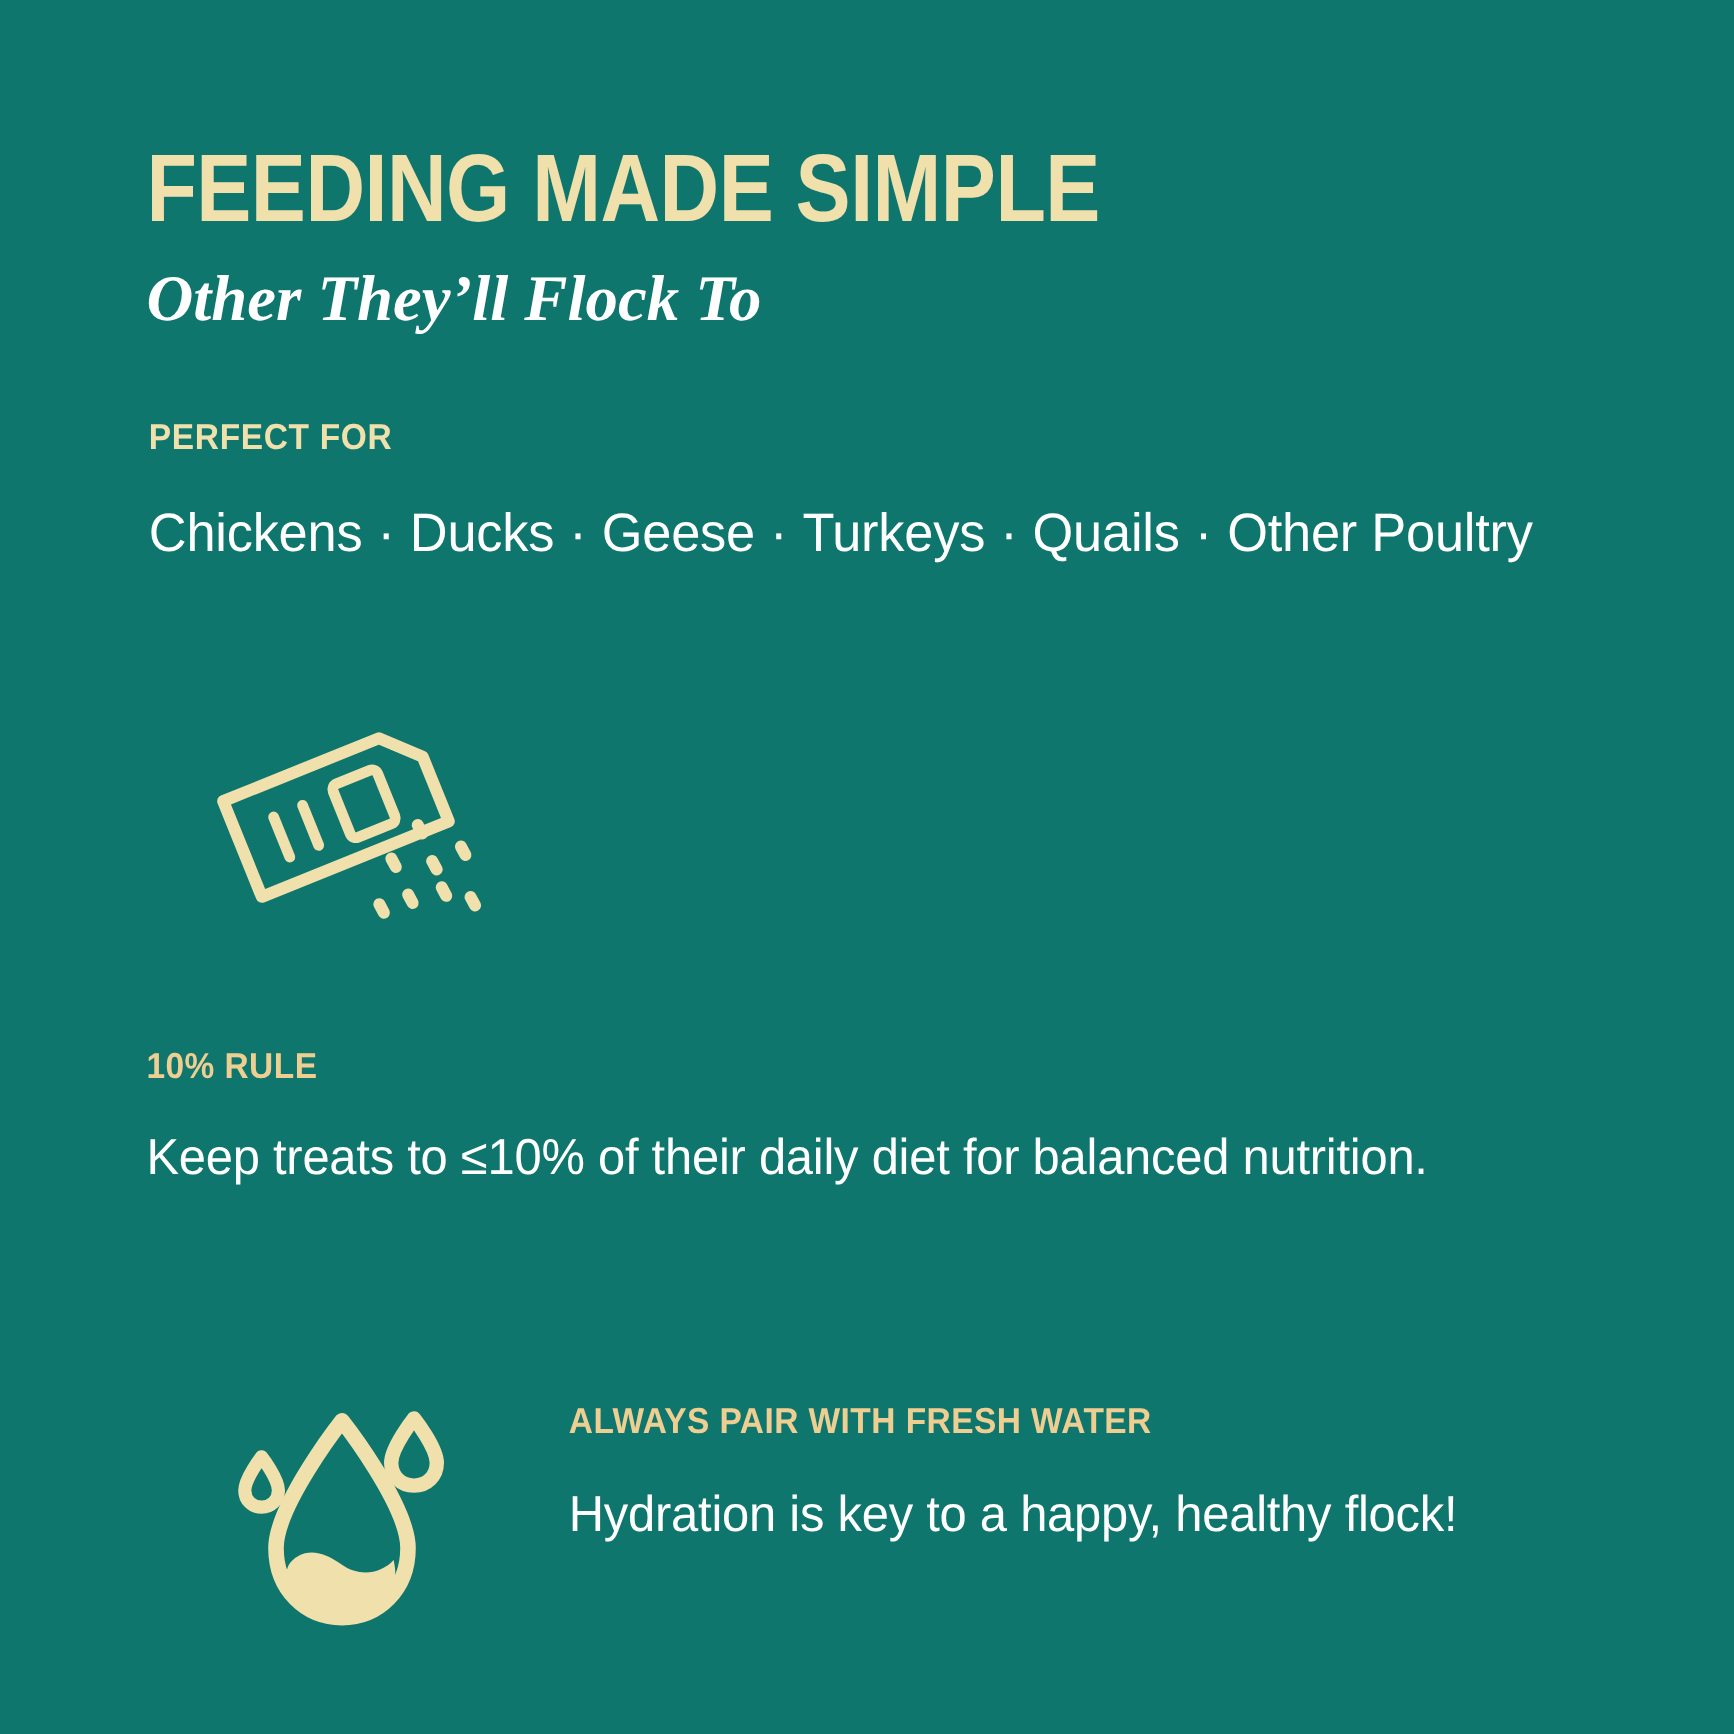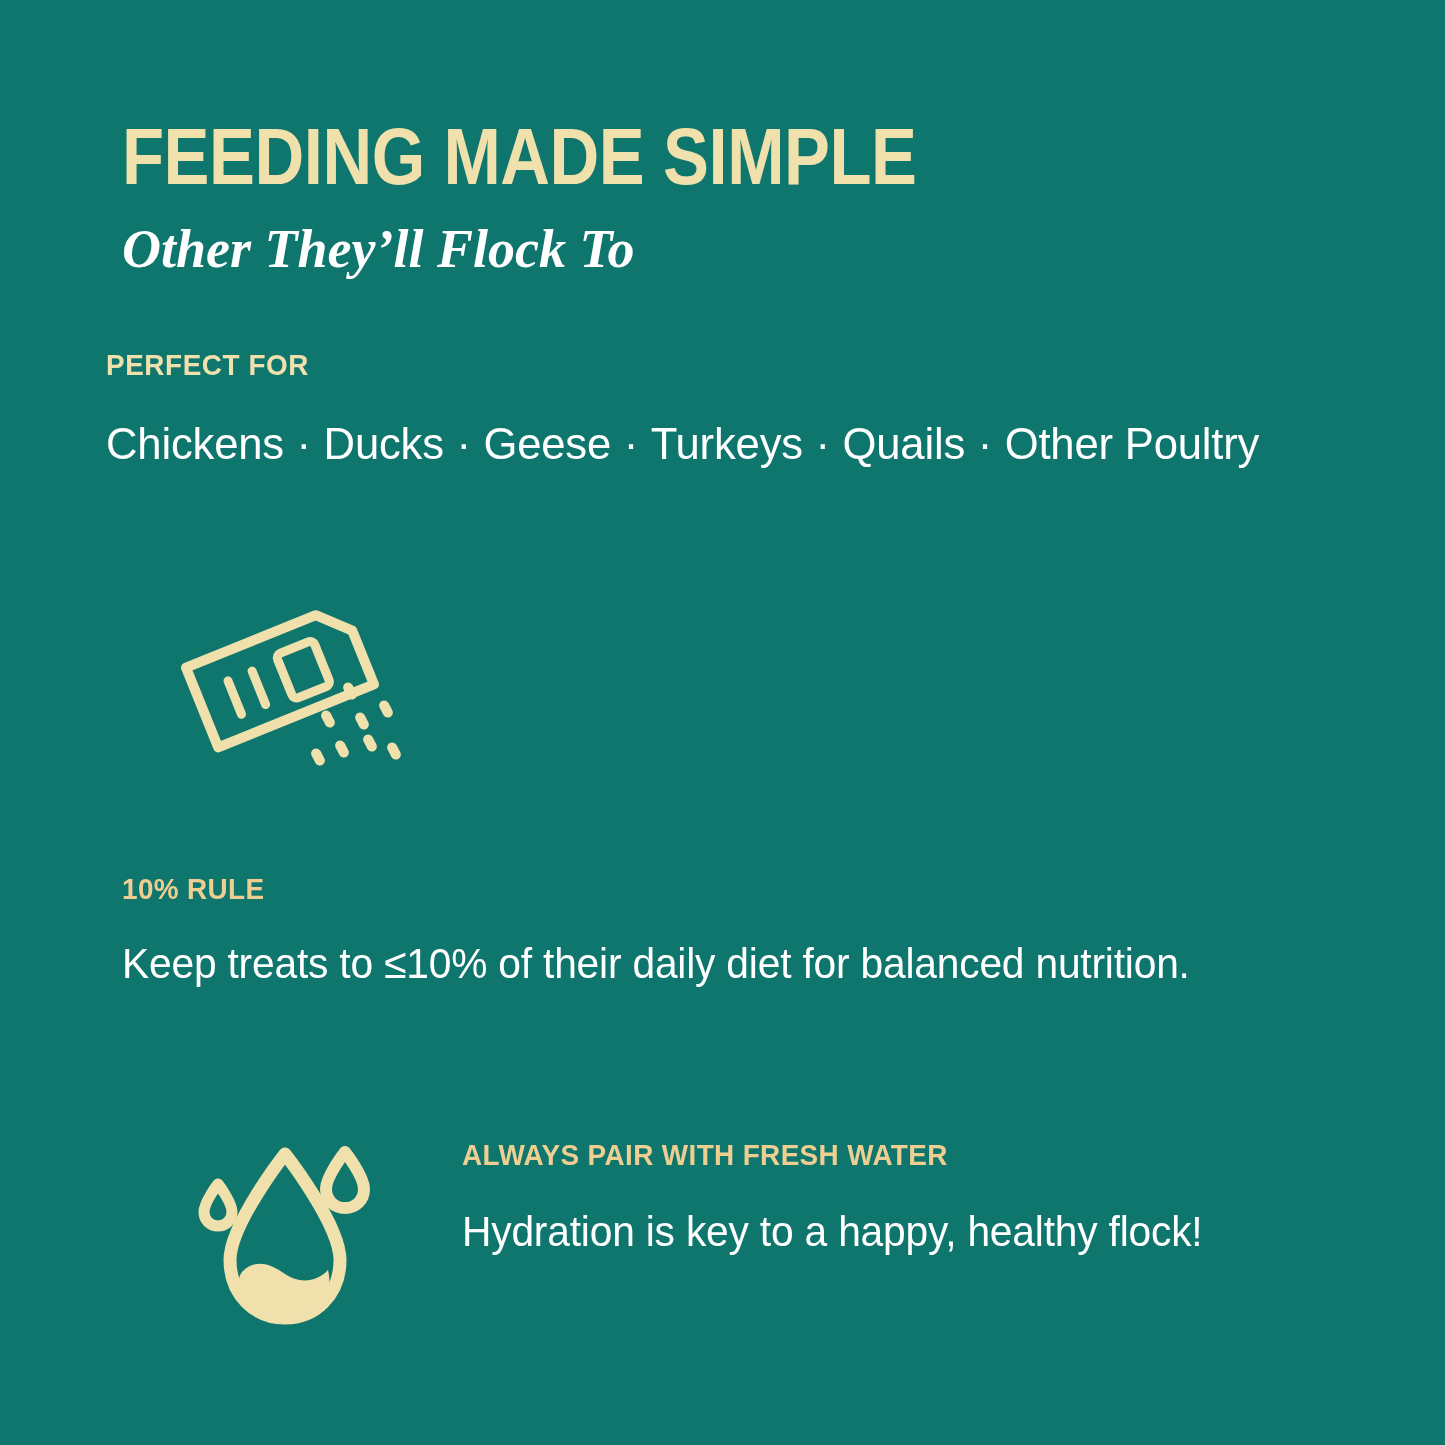--- a/index.html
+++ b/index.html
@@ -47,21 +47,21 @@
     font-style: italic;
     font-size: 54px;
     line-height: 1.1;
     margin: 24px 0 0 0;
     white-space: nowrap;
   }
 
   
   .perfect-block {
     position: absolute;
-    left: 106px;
+    left: 124px;
     top: 348px;
     width: 1250px;
   }
   .eyebrow {
     color: #EFE0AC;
     font-weight: bold;
     font-size: 30px;
     letter-spacing: 0.6px;
     transform: scaleX(0.93);
     transform-origin: left center;
@@ -88,21 +88,21 @@
   .feature {
     position: absolute;
     left: 122px;
     width: 1230px;
     display: flex;
     flex-direction: row;
     align-items: flex-start;
   }
   #feature-0 { top: 578px; }
   #feature-1 { top: 862px; }
-  #feature-2 { top: 1128px; }
+  #feature-2 { top: 1158px; gap: 12px; }
 
   .feature-icon {
     width: 340px;
     flex: 0 0 340px;
     display: flex;
     justify-content: center;
     align-items: flex-start;
     padding-top: 4px;
   }
   .feature-text {

